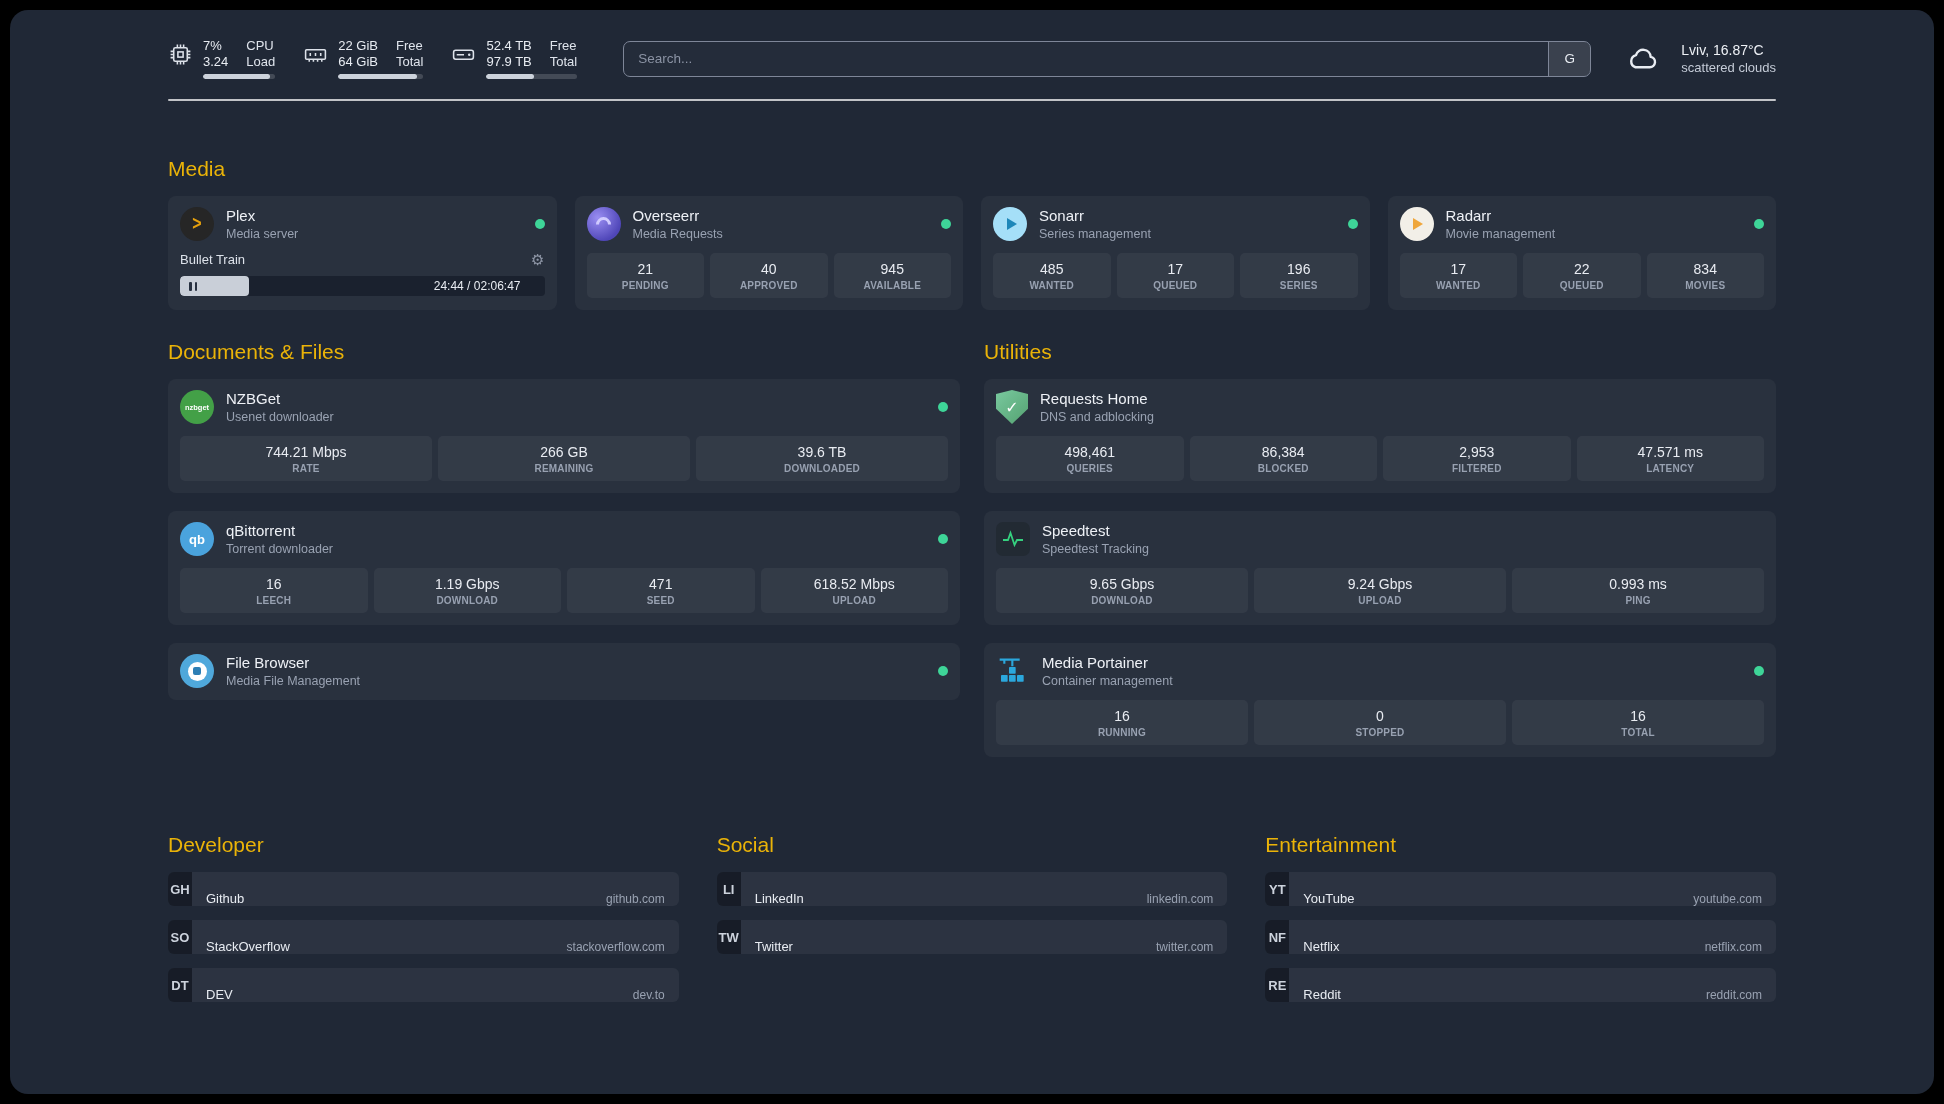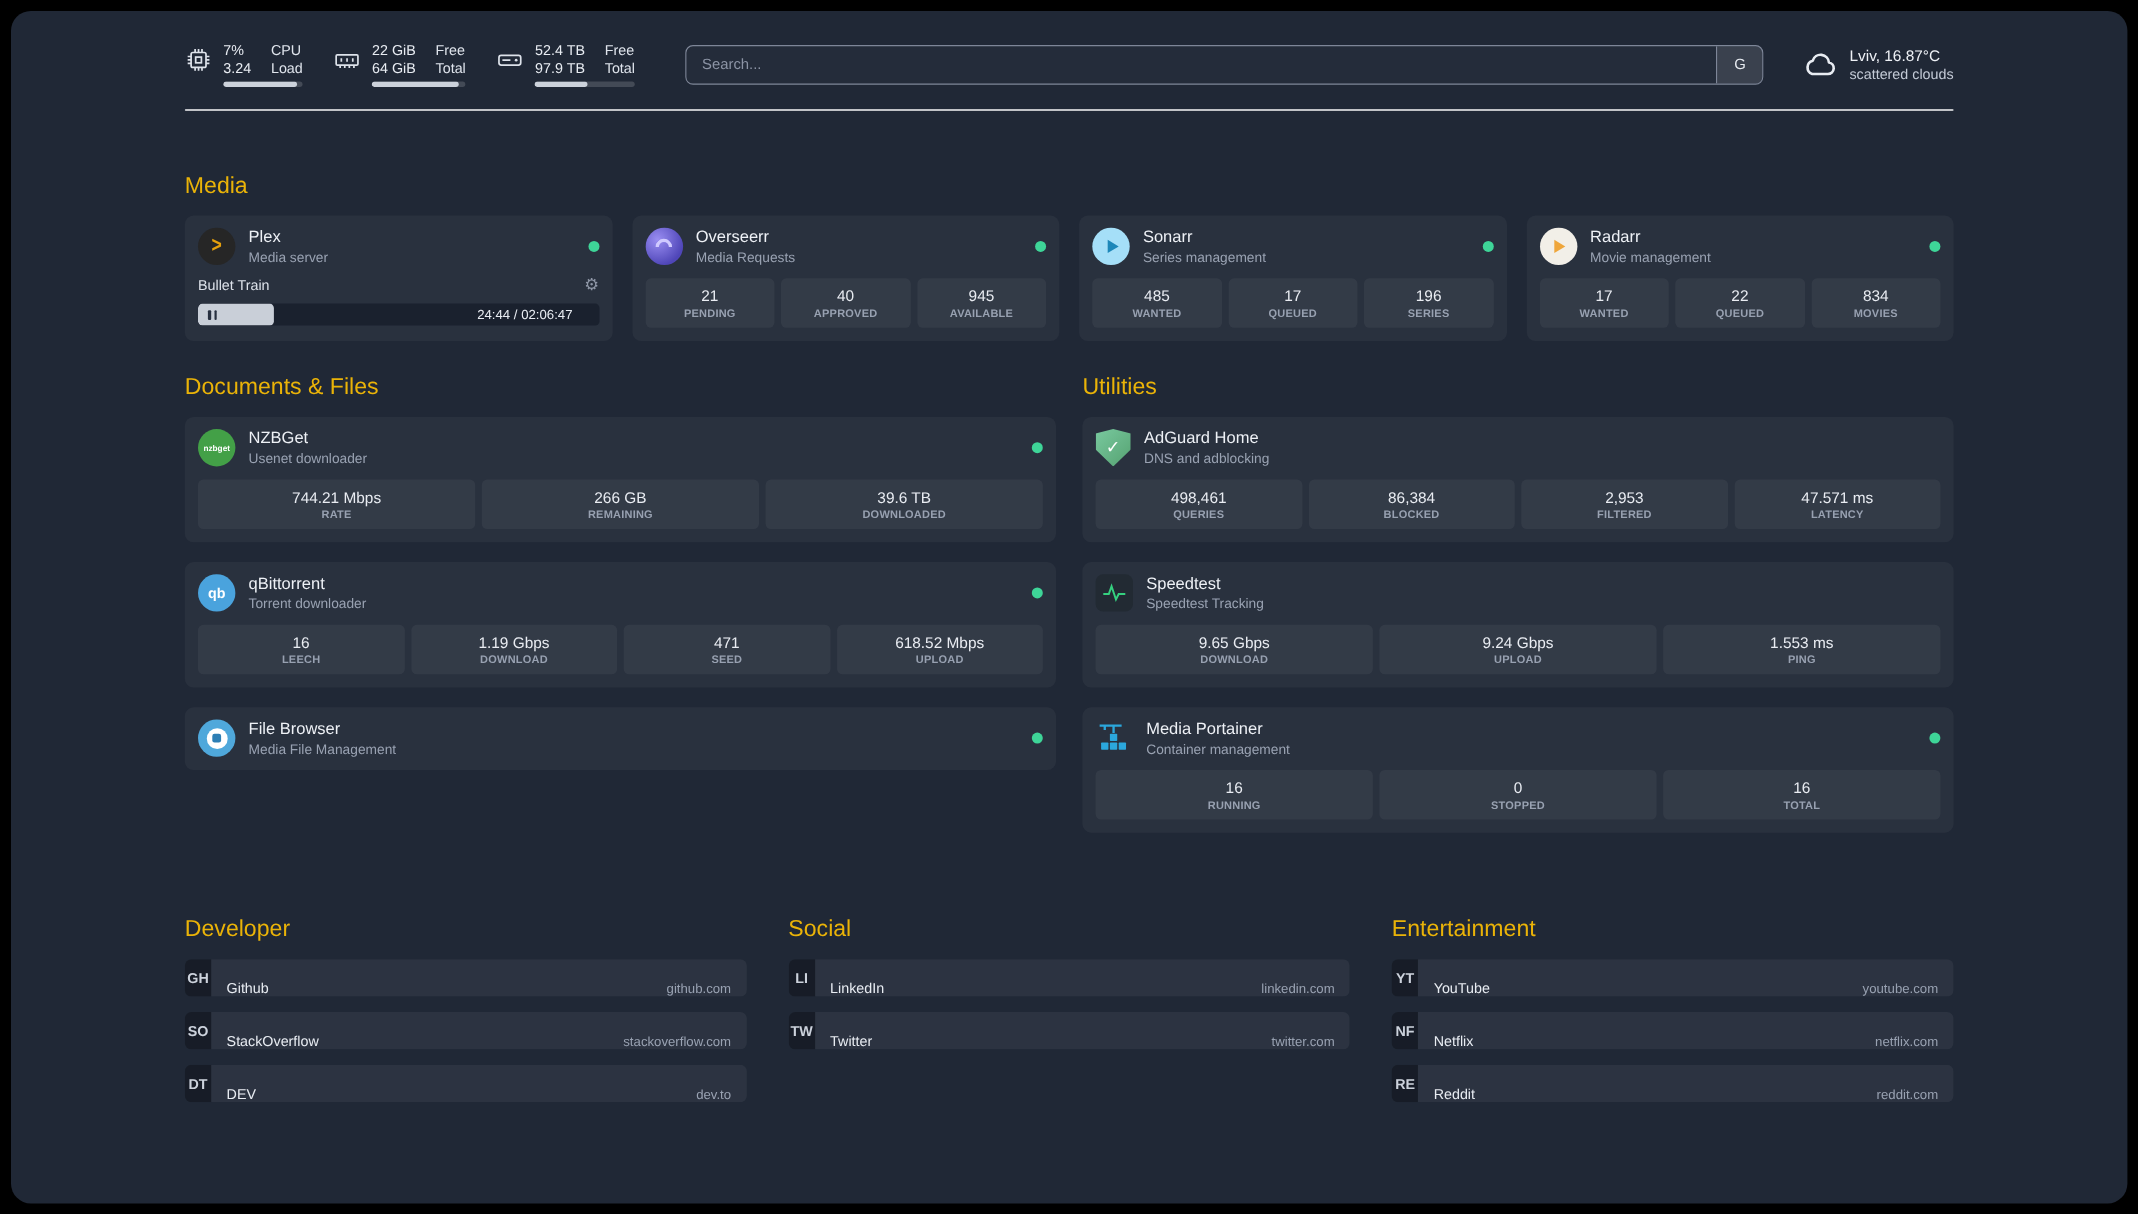--- a/index.html
+++ b/index.html
@@ -20,21 +20,21 @@
 
   .search-box { flex:1; display:flex; align-items:stretch; height:36px; margin:0 34px 0 18px;
                 border:1px solid #7e8698; border-radius:7px; background:#242c3a; overflow:hidden; }
   .search-box input { flex:1; background:transparent; border:none; outline:none; color:#dfe4ec;
                       padding:0 14px; font-size:13.5px; font-family:inherit; }
   .search-box input::placeholder { color:#8b93a4; }
   .search-btn { width:42px; display:flex; align-items:center; justify-content:center;
                 background:rgba(255,255,255,0.10); border-left:1px solid #7e8698;
                 font-size:13.5px; color:#e8ecf2; cursor:pointer; }
 
-  .weather { display:flex; align-items:center; gap:8px; }
+  .weather { display:flex; align-items:center; gap:20px; }
   .weather-loc { font-size:14px; color:#eef1f6; }
   .weather-cond { font-size:13px; color:#c4cbd7; margin-top:2px; }
 
   .divider { margin-top:20px; height:2px; background:rgba(255,255,255,0.72); border-radius:1px; }
 
   
   .section-heading { font-size:21px; font-weight:500; color:#eab308; margin-bottom:15px; }
   .media-section { margin-top:56px; }
   .media-grid { display:grid; grid-template-columns:repeat(4,1fr); gap:18px; }
 
@@ -377,21 +377,21 @@
 
       <div class="col">
         <div class="section-heading">Utilities</div>
 
         <div class="card">
           <div class="card-header">
             <span class="icon icon-adguard">
               <span class="ag-check">✓</span>
             </span>
             <div>
-              <div class="card-title">AdGuard Home</div>
+              <div class="card-title">Requests Home</div>
               <div class="card-subtitle">DNS and adblocking</div>
             </div>
           </div>
           <div class="stats">
             <div class="stat">
               <div class="stat-value">498,461</div>
               <div class="stat-label">QUERIES</div>
             </div>
             <div class="stat">
               <div class="stat-value">86,384</div>
@@ -423,21 +423,21 @@
           <div class="stats">
             <div class="stat">
               <div class="stat-value">9.65 Gbps</div>
               <div class="stat-label">DOWNLOAD</div>
             </div>
             <div class="stat">
               <div class="stat-value">9.24 Gbps</div>
               <div class="stat-label">UPLOAD</div>
             </div>
             <div class="stat">
-              <div class="stat-value">1.553 ms</div>
+              <div class="stat-value">0.993 ms</div>
               <div class="stat-label">PING</div>
             </div>
           </div>
         </div>
 
         <div class="card">
           <div class="card-header">
             <span class="icon icon-portainer">
               <svg viewBox="0 0 24 24" width="32" height="32">
                 <g fill="#2ba7dc">

